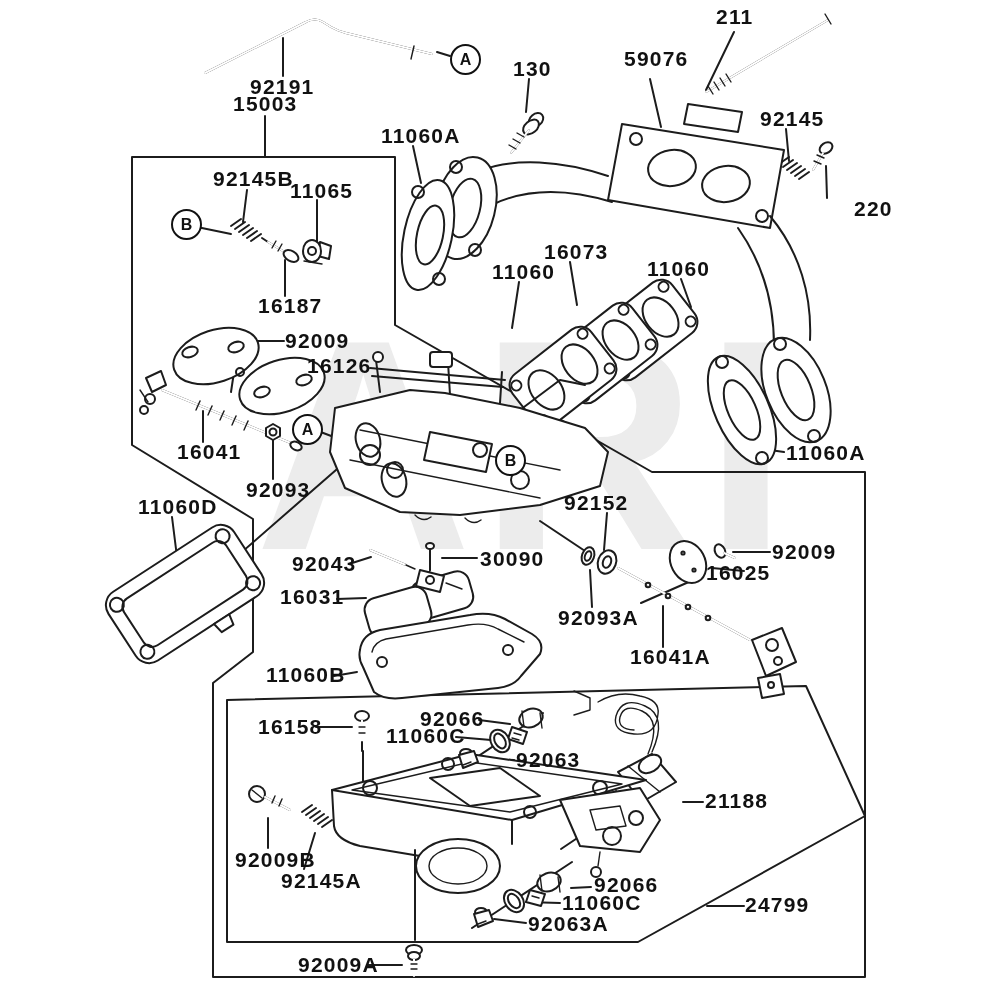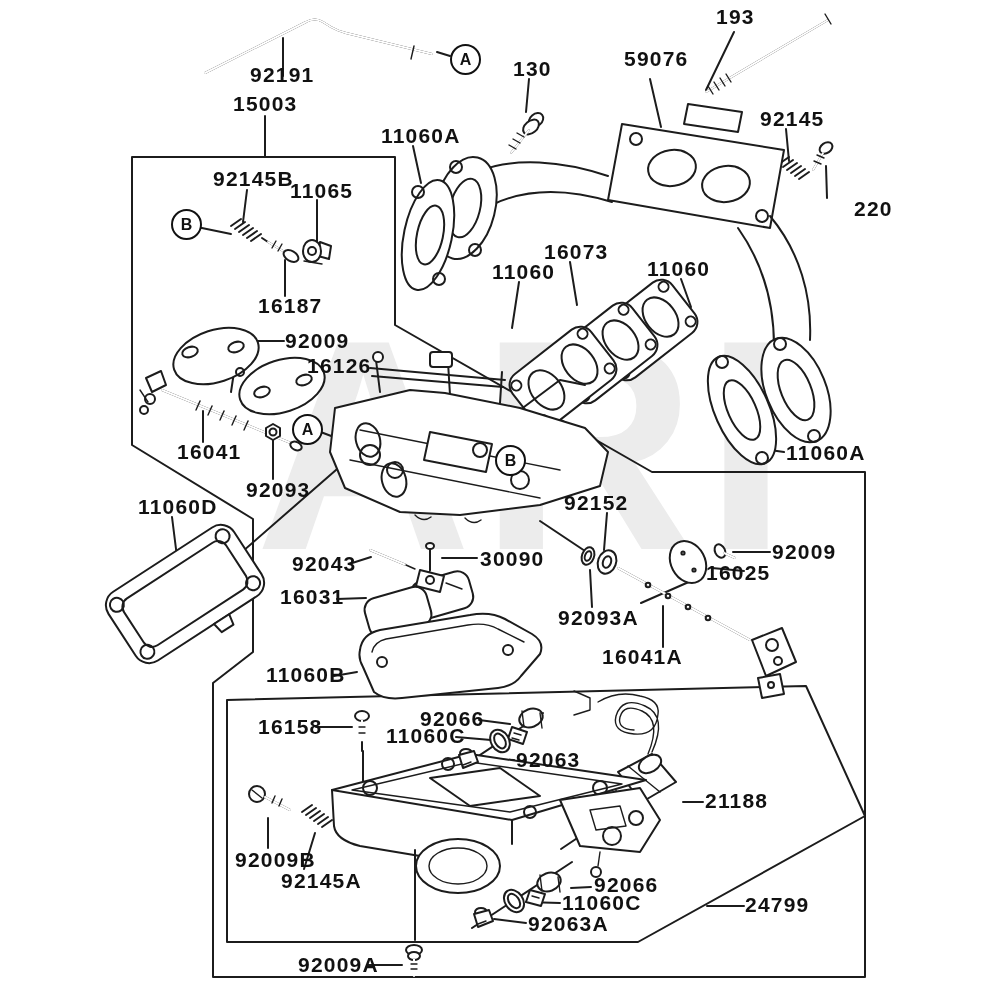--- a/index.html
+++ b/index.html
@@ -442,25 +442,25 @@
       <line class="thin" x1="411" y1="964" x2="417" y2="964"></line>
       <line class="thin" x1="411" y1="969" x2="417" y2="969"></line>
     </g>
   </svg>
 
   <div class="co" style="left:450px;top:44px">A</div>
   <div class="co" style="left:171px;top:209px">B</div>
   <div class="co" style="left:292px;top:414px">A</div>
   <div class="co" style="left:495px;top:445px">B</div>
 
-  <div class="pl" style="left:250px;top:64px">92191</div>
+  <div class="pl" style="left:250px;top:76px">92191</div>
   <div class="pl" style="left:233px;top:93px">15003</div>
   <div class="pl" style="left:513px;top:58px">130</div>
   <div class="pl" style="left:624px;top:48px">59076</div>
-  <div class="pl" style="left:716px;top:6px">193</div>
+  <div class="pl" style="left:716px;top:6px">211</div>
   <div class="pl" style="left:760px;top:108px">92145</div>
   <div class="pl" style="left:854px;top:198px">220</div>
   <div class="pl" style="left:381px;top:125px">11060A</div>
   <div class="pl" style="left:213px;top:168px">92145B</div>
   <div class="pl" style="left:290px;top:180px">11065</div>
   <div class="pl" style="left:258px;top:295px">16187</div>
   <div class="pl" style="left:285px;top:330px">92009</div>
   <div class="pl" style="left:307px;top:355px">16126</div>
   <div class="pl" style="left:177px;top:441px">16041</div>
   <div class="pl" style="left:246px;top:479px">92093</div>
@@ -469,21 +469,21 @@
   <div class="pl" style="left:647px;top:258px">11060</div>
   <div class="pl" style="left:786px;top:442px">11060A</div>
   <div class="pl" style="left:138px;top:496px">11060D</div>
   <div class="pl" style="left:564px;top:492px">92152</div>
   <div class="pl" style="left:292px;top:553px">92043</div>
   <div class="pl" style="left:480px;top:548px">30090</div>
   <div class="pl" style="left:280px;top:586px">16031</div>
   <div class="pl" style="left:772px;top:541px">92009</div>
   <div class="pl" style="left:706px;top:562px">16025</div>
   <div class="pl" style="left:558px;top:607px">92093A</div>
-  <div class="pl" style="left:602px;top:646px">16041A</div>
+  <div class="pl" style="left:630px;top:646px">16041A</div>
   <div class="pl" style="left:266px;top:664px">11060B</div>
   <div class="pl" style="left:258px;top:716px">16158</div>
   <div class="pl" style="left:420px;top:708px">92066</div>
   <div class="pl" style="left:386px;top:725px">11060C</div>
   <div class="pl" style="left:516px;top:749px">92063</div>
   <div class="pl" style="left:705px;top:790px">21188</div>
   <div class="pl" style="left:235px;top:849px">92009B</div>
   <div class="pl" style="left:281px;top:870px">92145A</div>
   <div class="pl" style="left:594px;top:874px">92066</div>
   <div class="pl" style="left:562px;top:892px">11060C</div>

